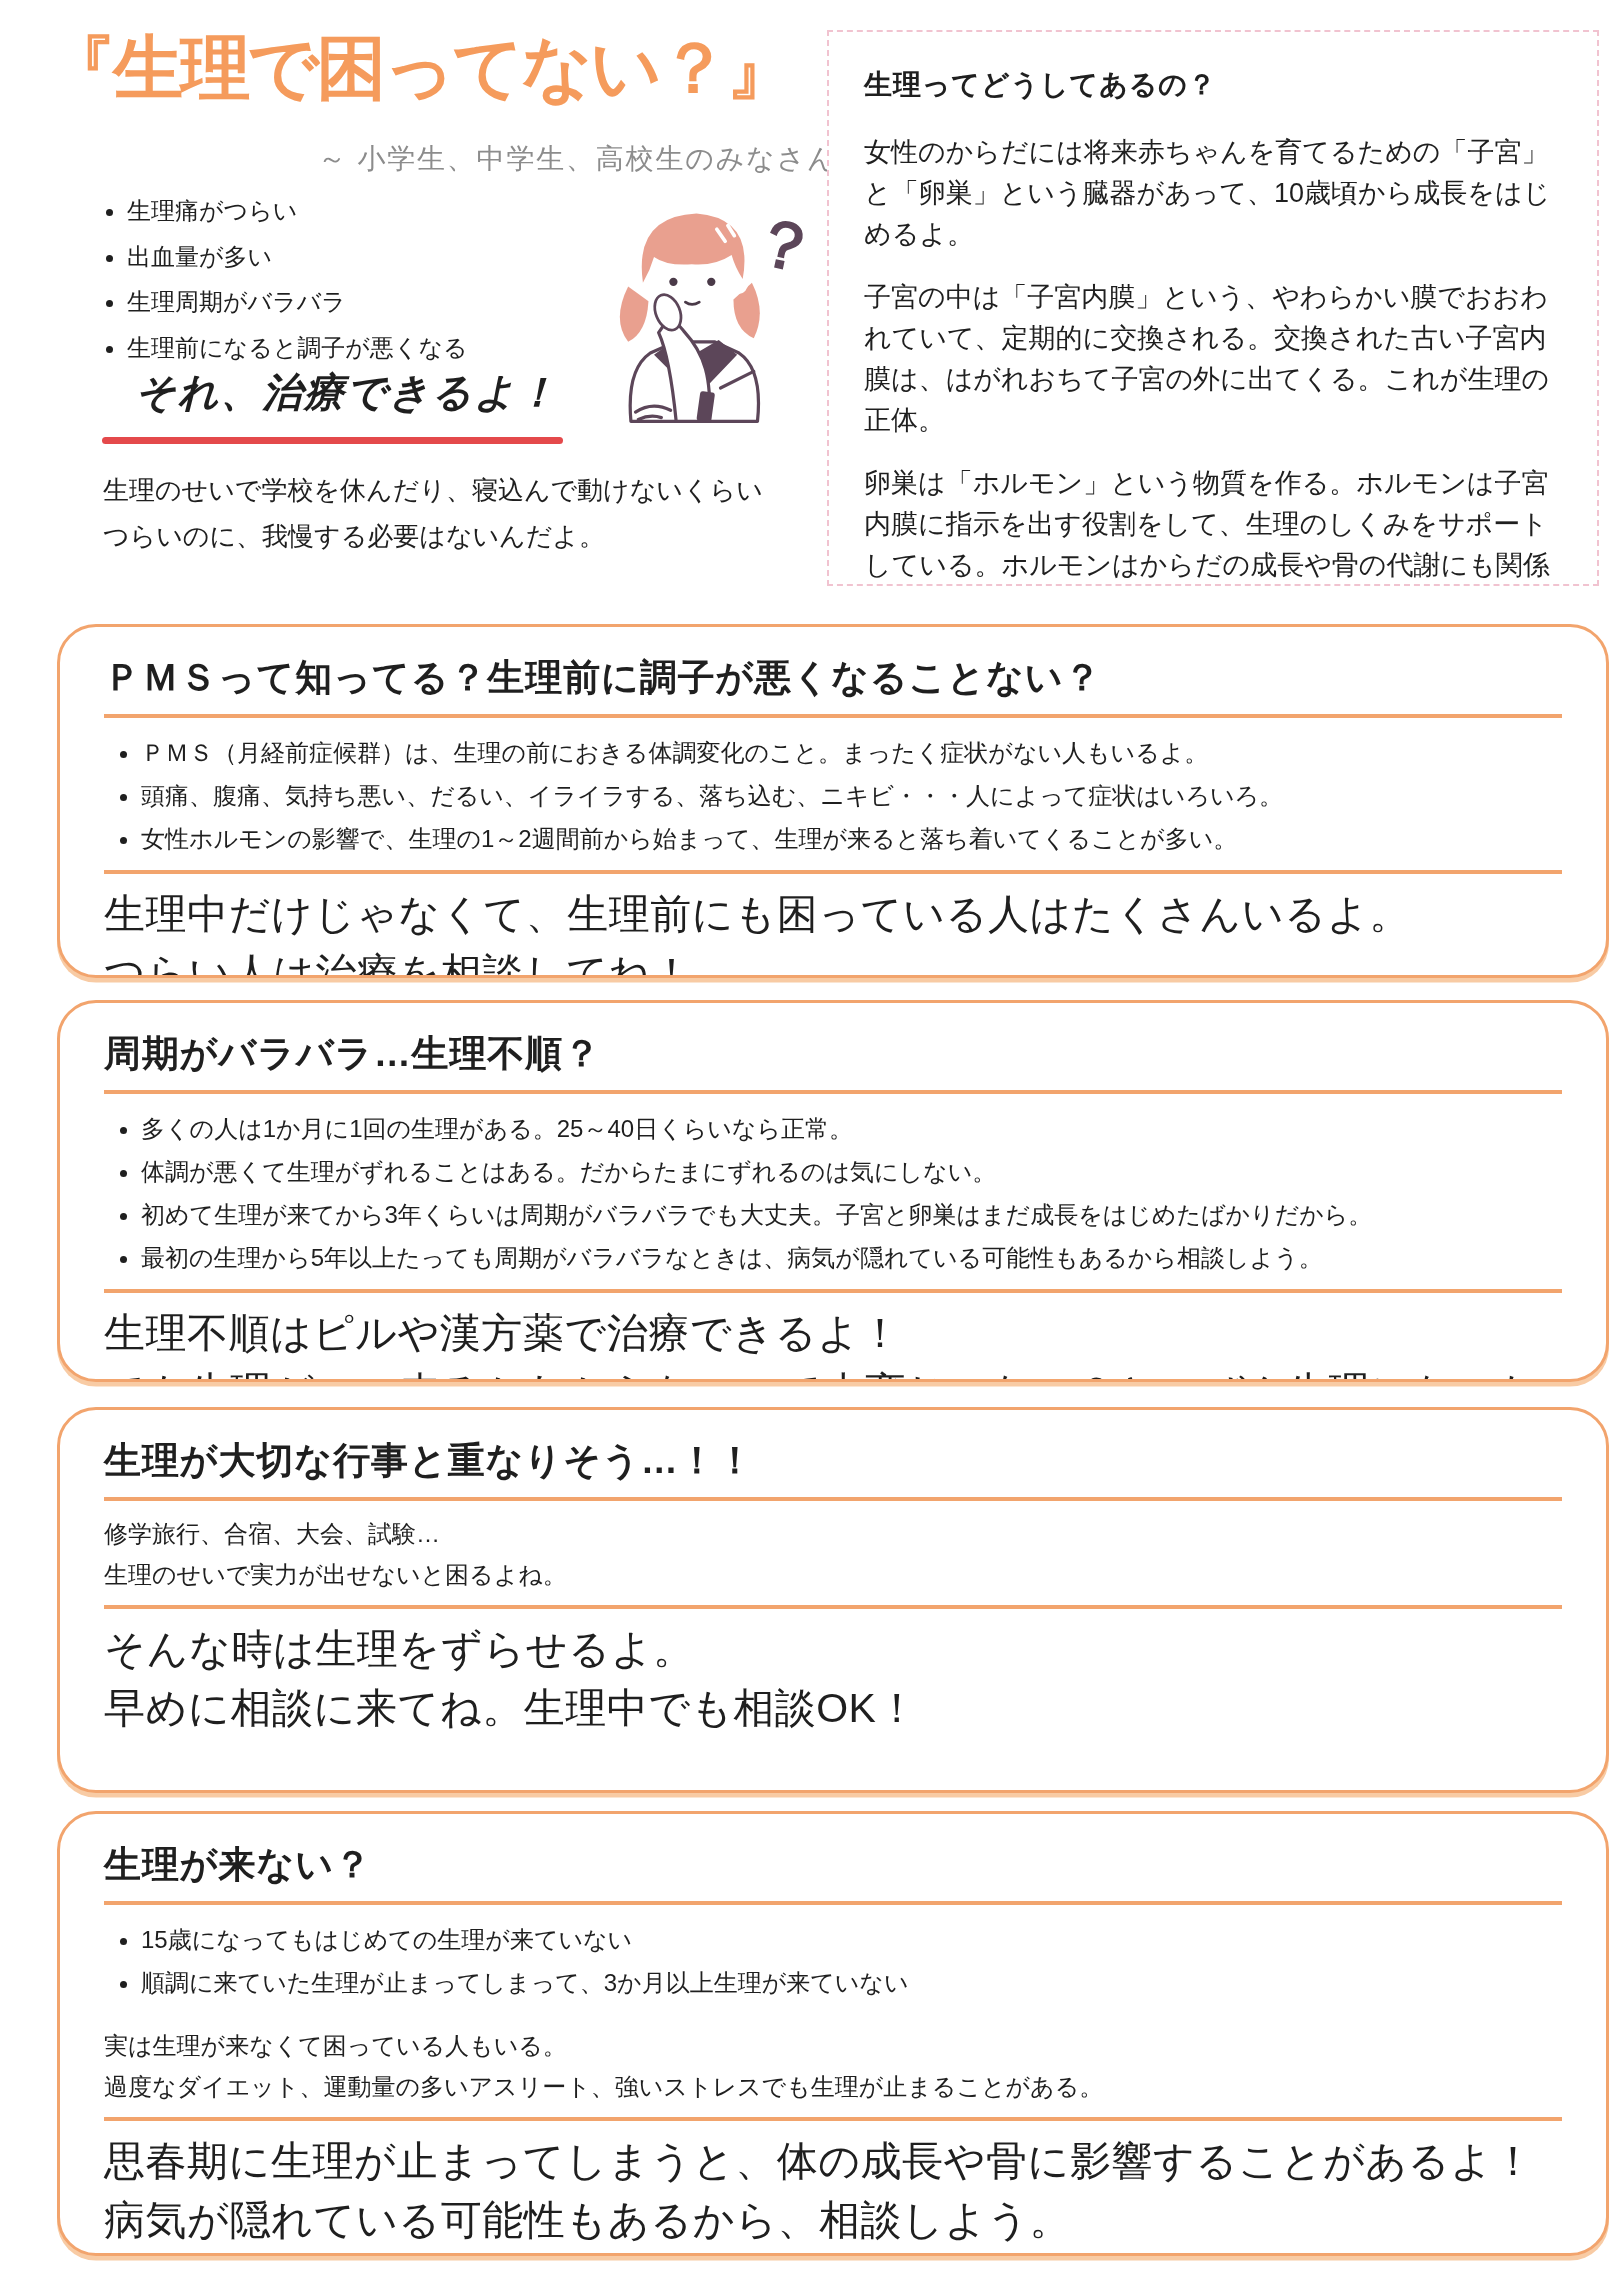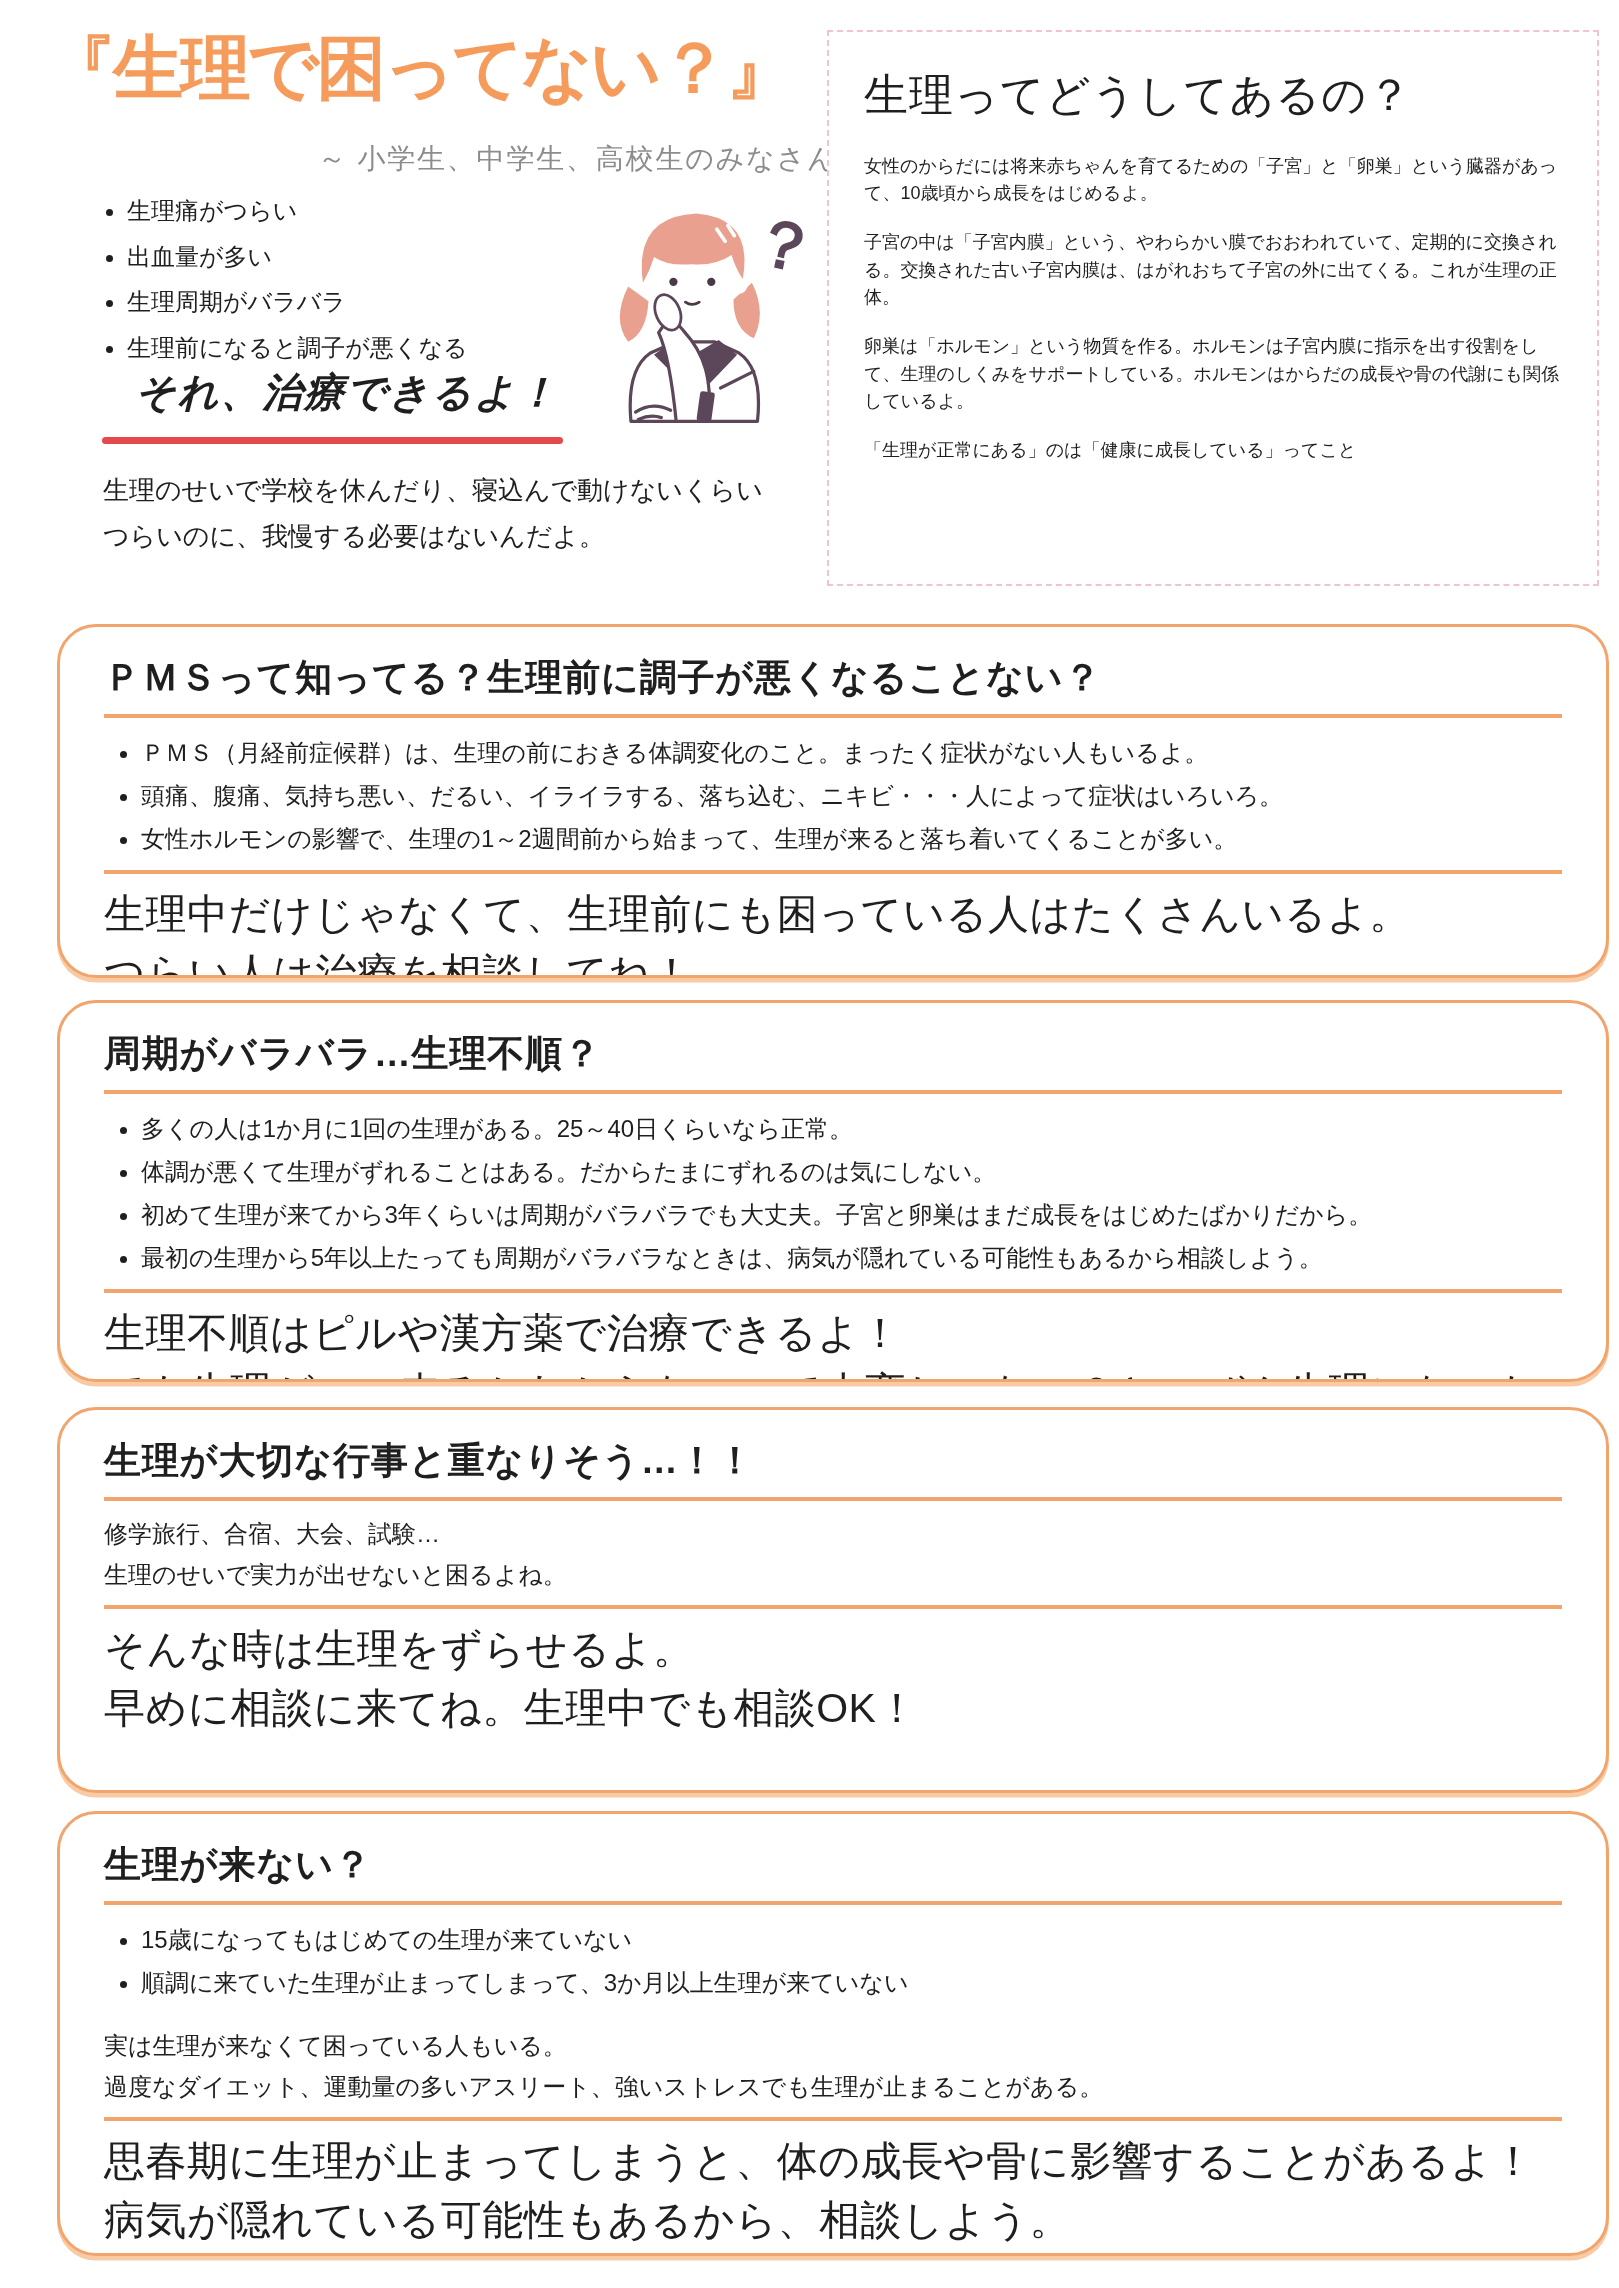--- a/index.html
+++ b/index.html
@@ -40,22 +40,22 @@
   
   .illustration{position:absolute;left:580px;top:183px;width:233px;height:242px;}
   .qmark{font-family:"Liberation Sans","DejaVu Sans",sans-serif;font-weight:bold;}
 
   
   .info-box{
     position:absolute;left:827px;top:30px;width:772px;height:556px;
     box-sizing:border-box;border:2.8px dashed #F1C3D0;background:#fff;
     padding:28px 35px;overflow:hidden;
   }
-  .info-heading{margin:5.5px 0 28px;font-size:44px;font-weight:400;letter-spacing:0.9px;}
-  .info-para{margin:0 0 22px;font-size:18px;line-height:1.52;}
+  .info-heading{margin:5.5px 0 28px;font-size:28px;font-weight:700;letter-spacing:0.9px;}
+  .info-para{margin:0 0 22px;font-size:27px;line-height:1.52;}
   .info-footer{margin-top:13px;margin-bottom:0;}
 
   
   .section{
     position:absolute;left:57px;width:1552px;box-sizing:border-box;
     background:#fff;border:3.7px solid #F2A46D;border-radius:39px;
     padding:18.5px 44px 13px;overflow:hidden;
     box-shadow:0 4.6px 0 #F8CBA4;
   }
   .s1{top:624px;height:354px;}

